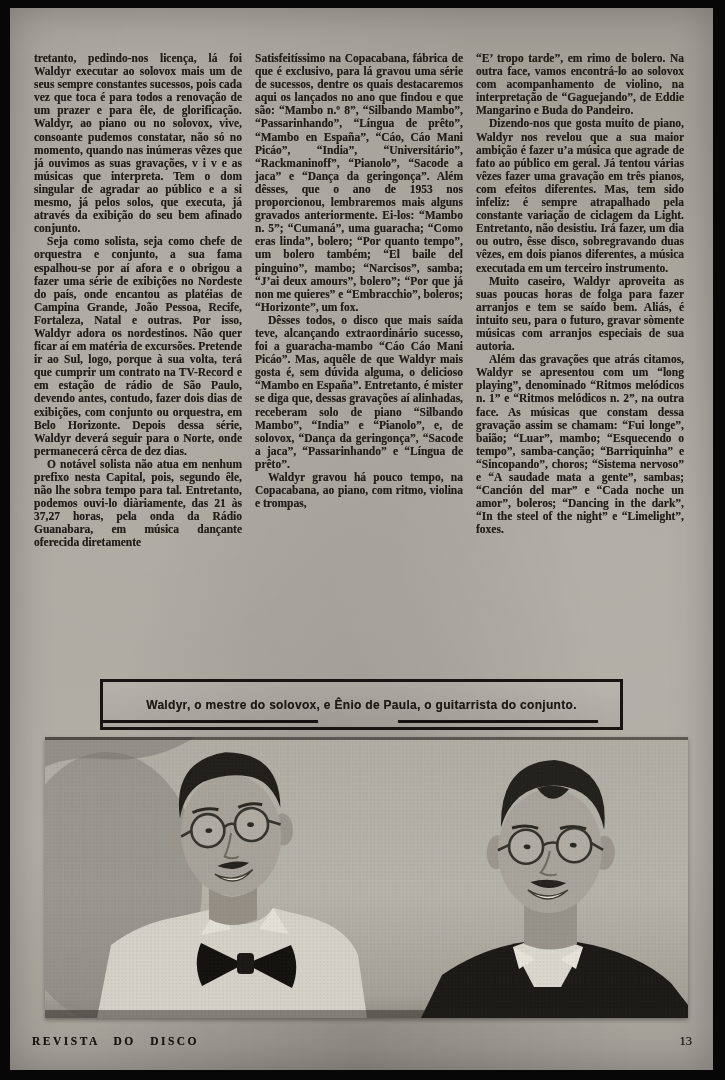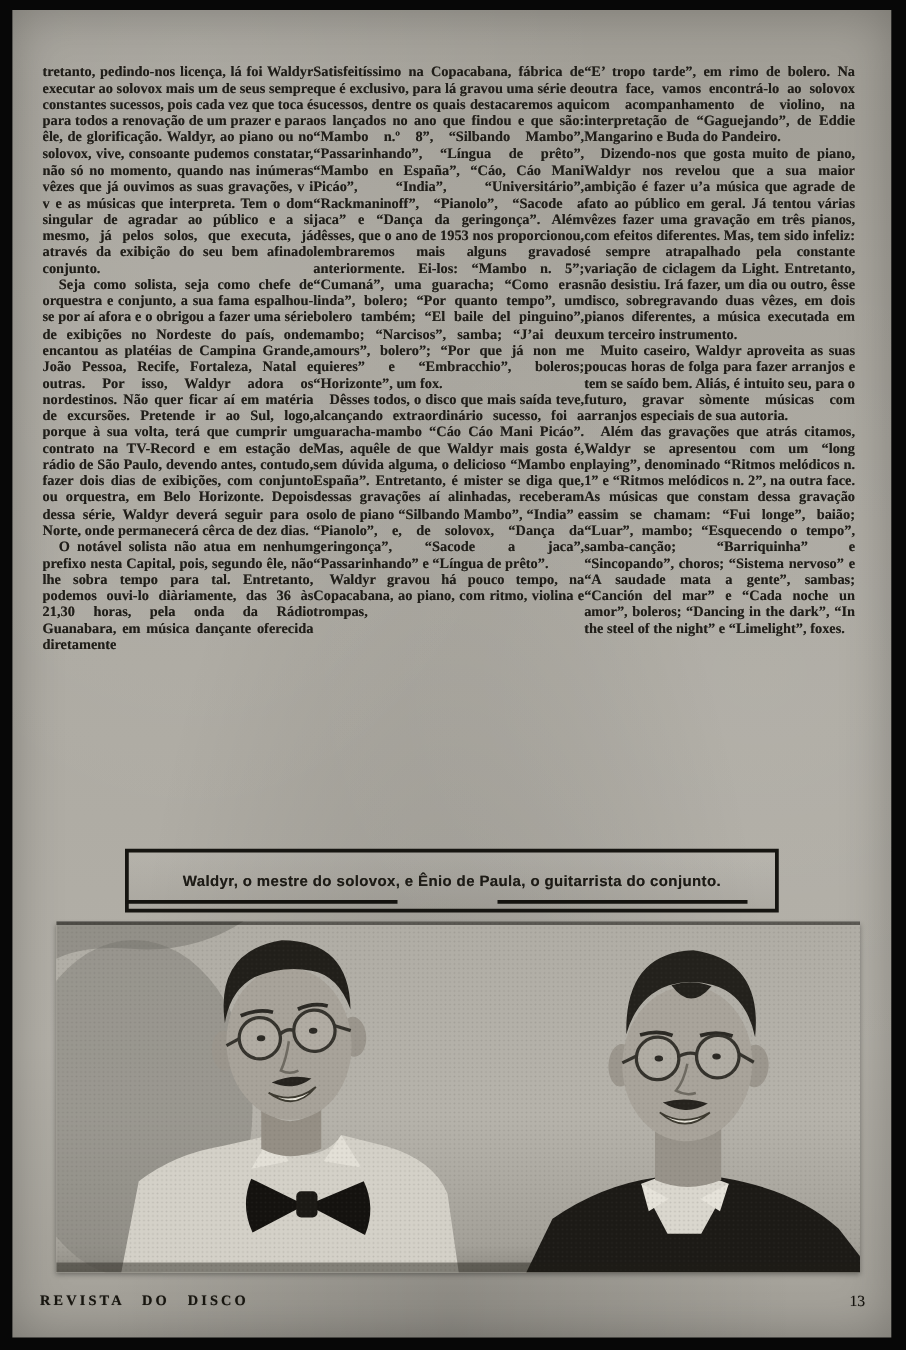--- a/index.html
+++ b/index.html
@@ -15,21 +15,21 @@
     background:
       radial-gradient(ellipse at 20% 8%, rgba(255,255,255,.10), transparent 42%),
       radial-gradient(ellipse at 85% 50%, rgba(255,255,255,.06), transparent 45%),
       radial-gradient(ellipse at 50% 99%, rgba(0,0,0,.14), transparent 55%),
       linear-gradient(180deg,#a09d95 0%,#a8a59d 22%,#aeaba3 55%,#b2afa7 78%,#a3a098 100%);
     box-shadow:inset 0 0 40px rgba(0,0,0,.25);
   }
   
   #columns{
     position:absolute;left:24px;top:44px;width:650px;height:616px;
-    display:flex;overflow:hidden;
+    display:flex;gap:13px;overflow:hidden;
   }
   .col{
     flex:1 1 0;
     font-size:11.5px;line-height:13.1px;font-weight:bold;
     color:#201e19;
     text-align:justify;
     text-shadow:0 0 .5px rgba(32,30,25,.55);
   }
   .col p{margin:0;}
   .col p + p{text-indent:13px;}
@@ -72,21 +72,21 @@
 </style>
 </head>
 <body>
 
 <div id="page">
 
   <div id="columns">
     <div class="col">
       <p>tretanto, pedindo-nos licença, lá foi Waldyr executar ao solovox mais um de seus sempre constantes sucessos, pois cada vez que toca é para todos a renovação de um prazer e para êle, de glorificação. Waldyr, ao piano ou no solovox, vive, consoante pudemos constatar, não só no momento, quando nas inúmeras vêzes que já ouvimos as suas gravações, v i v e  as músicas que interpreta. Tem o dom singular de agradar ao público e a si mesmo, já pelos solos, que executa, já através da exibição do seu bem afinado conjunto.</p>
       <p>Seja como solista, seja como chefe de orquestra e conjunto, a sua fama espalhou-se por aí afora e o obrigou a fazer uma série de exibições no Nordeste do país, onde encantou as platéias de Campina Grande, João Pessoa, Recife, Fortaleza, Natal e outras. Por isso, Waldyr adora os nordestinos. Não quer ficar aí em matéria de excursões. Pretende ir ao Sul, logo, porque à sua volta, terá que cumprir um contrato na TV-Record e em estação de rádio de São Paulo, devendo antes, contudo, fazer dois dias de exibições, com conjunto ou orquestra, em Belo Horizonte. Depois dessa série, Waldyr deverá seguir para o Norte, onde permanecerá cêrca de dez dias.</p>
-      <p>O notável solista não atua em nenhum prefixo nesta Capital, pois, segundo êle, não lhe sobra tempo para tal. Entretanto, podemos ouvi-lo diàriamente, das 36 às 21,30 horas, pela onda da Rádio Guanabara, em música dançante oferecida diretamente</p>
+      <p>O notável solista não atua em nenhum prefixo nesta Capital, pois, segundo êle, não lhe sobra tempo para tal. Entretanto, podemos ouvi-lo diàriamente, das 21 às 37,27 horas, pela onda da Rádio Guanabara, em música dançante oferecida diretamente</p>
     </div>
     <div class="col">
       <p>Satisfeitíssimo na Copacabana, fábrica de que é exclusivo, para lá gravou uma série de sucessos, dentre os quais destacaremos aqui os lançados no ano que findou e que são: “Mambo n.º 8”, “Silbando Mambo”, “Passarinhando”, “Língua de prêto”, “Mambo en España”, “Cáo, Cáo Mani Picáo”, “India”, “Universitário”, “Rackmaninoff”, “Pianolo”, “Sacode a jaca” e “Dança da geringonça”. Além dêsses, que o ano de 1953 nos proporcionou, lembraremos mais alguns gravados anteriormente. Ei-los: “Mambo n. 5”; “Cumaná”, uma guaracha; “Como eras linda”, bolero; “Por quanto tempo”, um bolero também; “El baile del pinguino”, mambo; “Narcisos”, samba; “J’ai deux amours”, bolero”; “Por que já non me quieres” e “Embracchio”, boleros; “Horizonte”, um fox.</p>
       <p>Dêsses todos, o disco que mais saída teve, alcançando extraordinário sucesso, foi a guaracha-mambo “Cáo Cáo Mani Picáo”. Mas, aquêle de que Waldyr mais gosta é, sem dúvida alguma, o delicioso “Mambo en España”. Entretanto, é mister se diga que, dessas gravações aí alinhadas, receberam solo de piano “Silbando Mambo”, “India” e “Pianolo”, e, de solovox, “Dança da geringonça”, “Sacode a jaca”, “Passarinhando” e “Língua de prêto”.</p>
       <p>Waldyr gravou há pouco tempo, na Copacabana, ao piano, com ritmo, violina e trompas,</p>
     </div>
     <div class="col">
       <p>“E’ tropo tarde”, em rimo de bolero. Na outra face, vamos encontrá-lo ao solovox com acompanhamento de violino, na interpretação de “Gaguejando”, de Eddie Mangarino e Buda do Pandeiro.</p>
       <p>Dizendo-nos que gosta muito de piano, Waldyr nos revelou que a sua maior ambição é fazer u’a música que agrade de fato ao público em geral. Já tentou várias vêzes fazer uma gravação em três pianos, com efeitos diferentes. Mas, tem sido infeliz: é sempre atrapalhado pela constante variação de ciclagem da Light. Entretanto, não desistiu. Irá fazer, um dia ou outro, êsse disco, sobregravando duas vêzes, em dois pianos diferentes, a música executada em um terceiro instrumento.</p>
       <p>Muito caseiro, Waldyr aproveita as suas poucas horas de folga para fazer arranjos e tem se saído bem. Aliás, é intuito seu, para o futuro, gravar sòmente músicas com arranjos especiais de sua autoria.</p>

